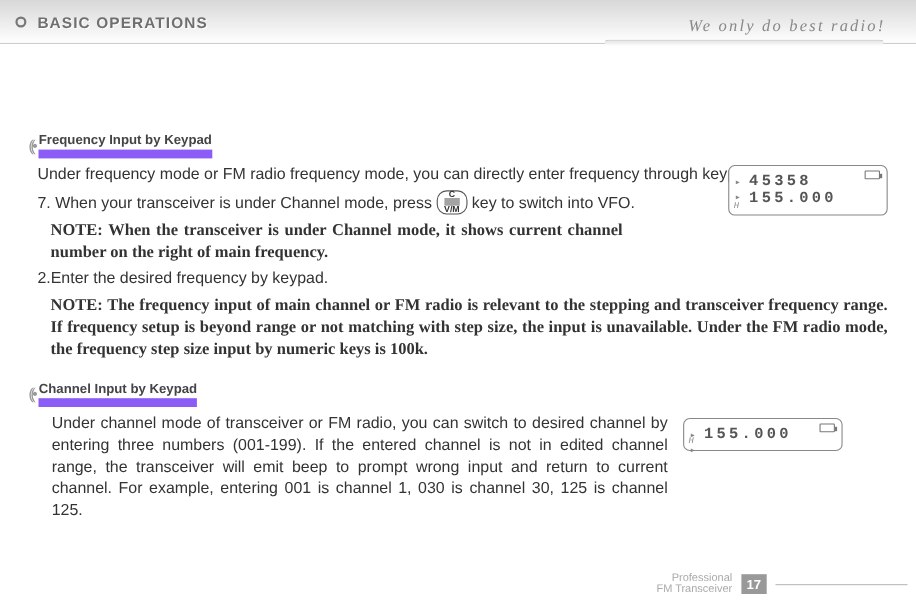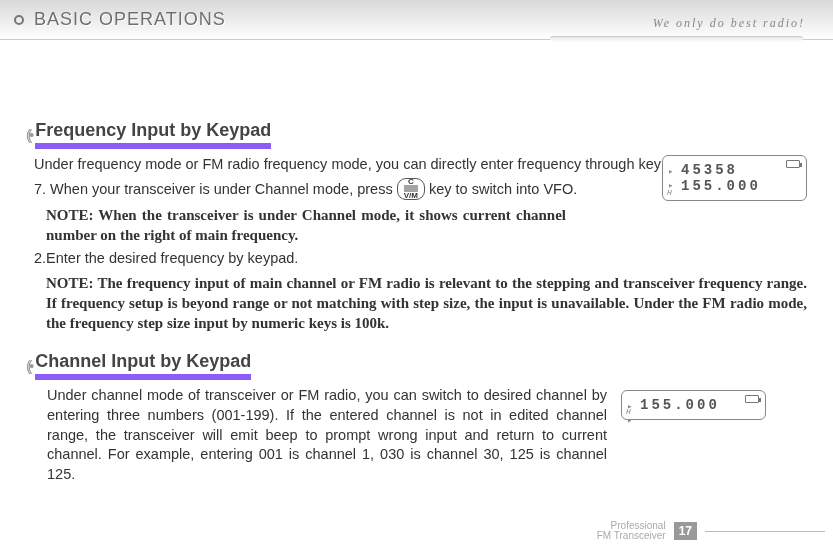--- a/index.html
+++ b/index.html
@@ -18,33 +18,33 @@
     padding: 0 14px;
     display: flex;
     align-items: center;
     border-bottom: 1px solid #ccc;
   }
   .header .bullet {
     width: 10px; height: 10px; border: 2px solid #777; border-radius: 50%;
     margin-right: 10px;
   }
   .header h1 {
-    font-size: 18px;
-    font-weight: normal;
+    font-size: 14px;
+    font-weight: bold;
     color: #6f6f6f;
     text-shadow: 1px 1px 0 #fff;
     letter-spacing: 1px;
   }
   .slogan {
     position: absolute;
     top: 16px;
     right: 28px;
     font-family: "Comic Sans MS", cursive;
     font-style: italic;
-    font-size: 12px;
+    font-size: 15px;
     color: #888;
     letter-spacing: 2px;
   }
   .slogan-line {
     position: absolute;
     top: 36px;
     left: 550px;
     right: 30px;
     height: 6px;
     background: linear-gradient(to bottom, #e5e5e5, #fff);
@@ -59,23 +59,23 @@
     align-items: center;
     margin-bottom: 6px;
   }
   .wave-icon {
     font-size: 14px;
     color: #999;
     margin-right: 4px;
     letter-spacing: -3px;
   }
   .section-heading h2 {
-    font-size: 18px;
+    font-size: 12px;
     color: #444;
-    border-bottom: 6px solid #8b5cf6;
+    border-bottom: 8px solid #8b5cf6;
     padding-bottom: 2px;
   }
   .body-text {
     font-size: 14.5px;
     line-height: 1.35;
     color: #333;
     margin-left: 8px;
     margin-bottom: 4px;
   }
   .inline-key {

